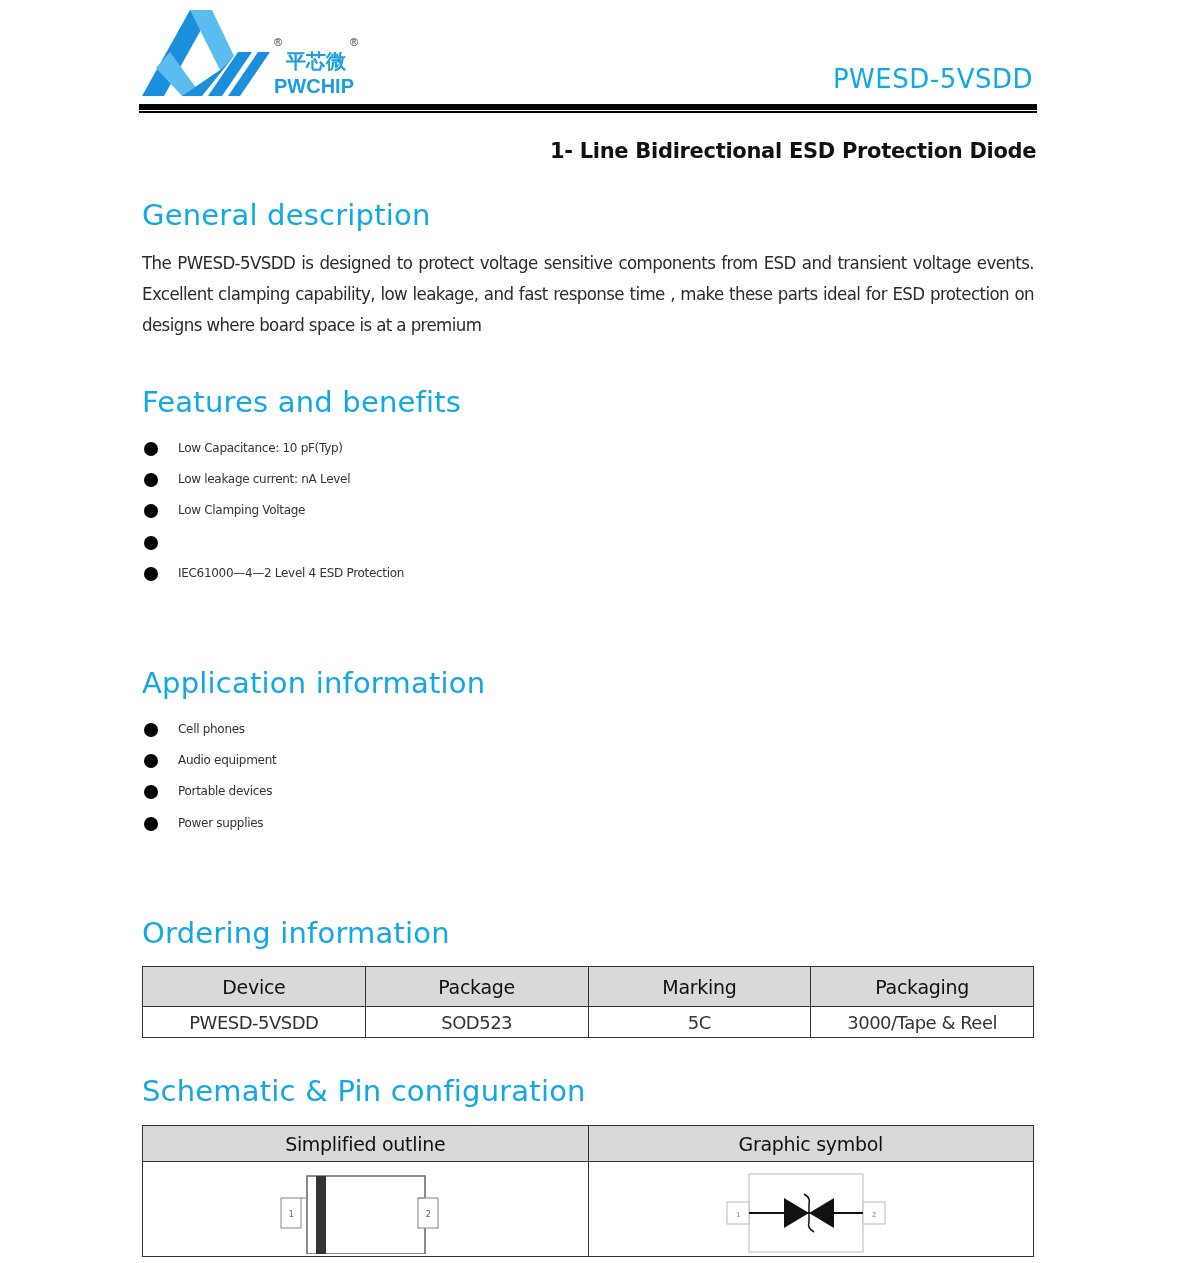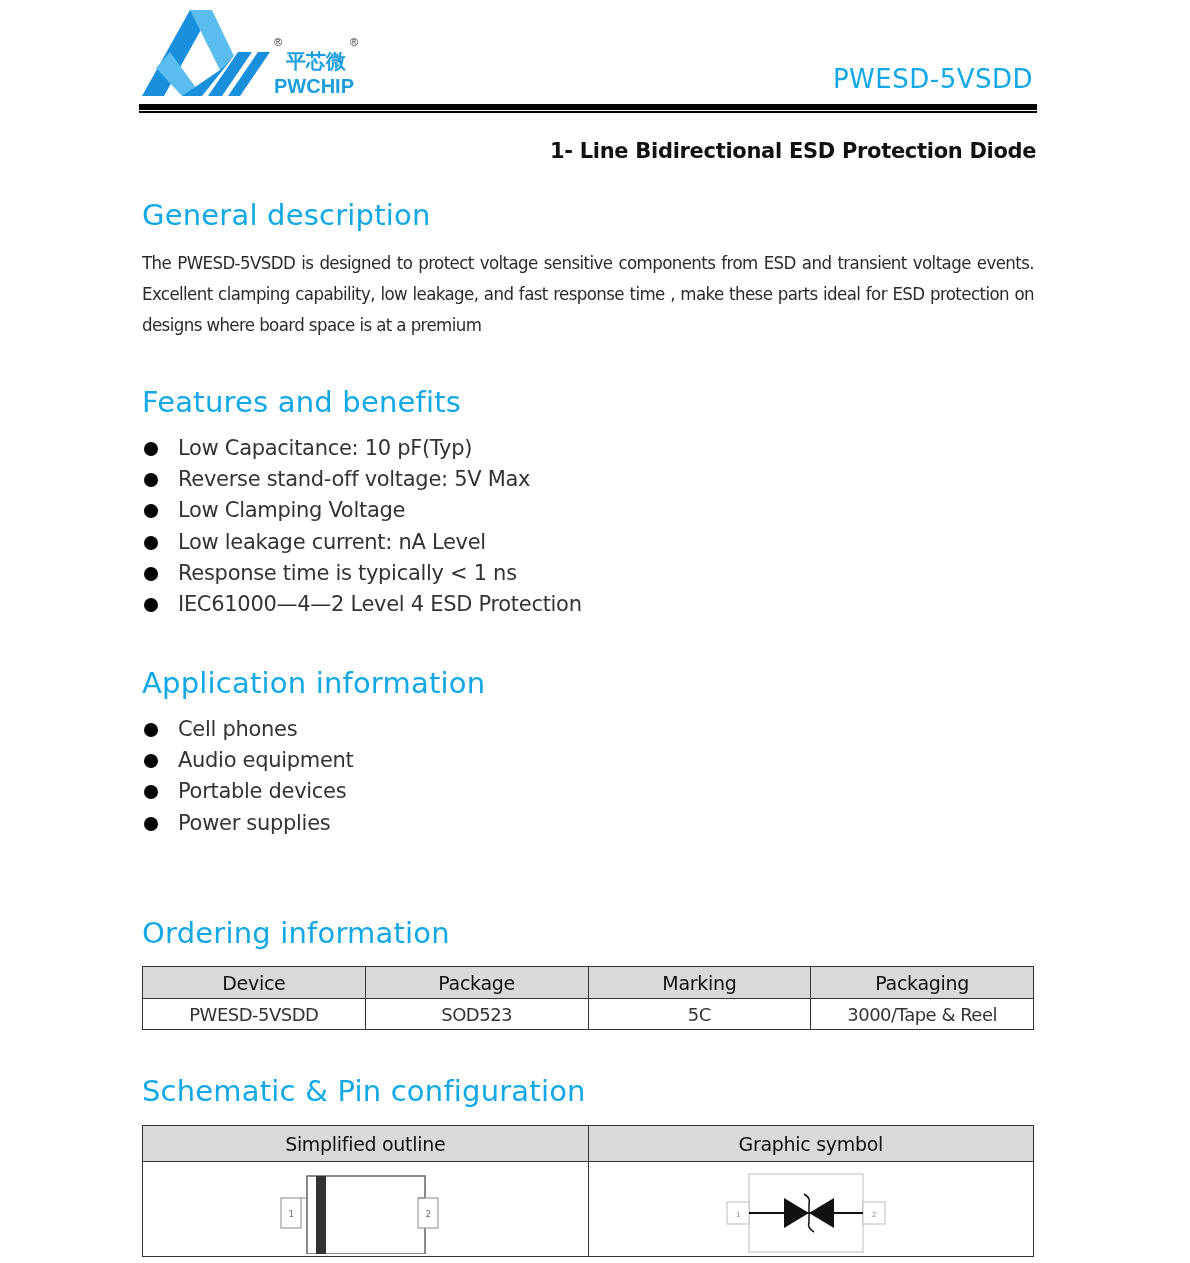--- a/index.html
+++ b/index.html
@@ -19,26 +19,26 @@
   .rule-thick { position: absolute; left: 139px; top: 104px; width: 898px; height: 6px; background: #000; }
   .rule-thin { position: absolute; left: 139px; top: 111px; width: 898px; height: 2px; background: #000; }
 
   .subtitle { position: absolute; left: 550px; top: 139px; font-size: 21px; font-weight: bold; color: #111; font-family: "DejaVu Sans", sans-serif; letter-spacing: -0.3px; }
 
   .section-head { position: absolute; left: 142px; font-size: 29px; color: #12a8e5; font-family: "DejaVu Sans", sans-serif; font-weight: normal; letter-spacing: 0.2px; }
 
   .desc { position: absolute; left: 142px; top: 247px; width: 892px; font-size: 18.5px; line-height: 31px; color: #2b2b2b; text-align: justify; font-family: "DejaVu Sans", sans-serif; font-stretch: condensed; letter-spacing: -0.6px; }
 
   .bullets { position: absolute; left: 142px; list-style: none; }
-  .bullets li { position: relative; height: 31.2px; line-height: 31.2px; font-size: 21px; color: #333; padding-left: 36px; font-family: "DejaVu Sans", sans-serif; letter-spacing: -0.3px; }
+  .bullets li { position: relative; height: 31.2px; line-height: 31.2px; font-size: 12px; color: #333; padding-left: 36px; font-family: "DejaVu Sans", sans-serif; letter-spacing: -0.3px; }
   .bullets li .dot { position: absolute; left: 2px; top: 9px; width: 14px; height: 14px; border-radius: 50%; background: #000; }
 
   table { position: absolute; left: 142px; width: 892px; border-collapse: collapse; table-layout: fixed; }
   th, td { border: 1px solid #333; text-align: center; }
-  th { background: #d9d9d9; font-weight: normal; font-size: 19px; color: #111; height: 32px; font-family: "DejaVu Sans", sans-serif; letter-spacing: -0.3px; }
+  th { background: #d9d9d9; font-weight: normal; font-size: 19px; color: #111; height: 40px; font-family: "DejaVu Sans", sans-serif; letter-spacing: -0.3px; }
   td { font-size: 18px; color: #333; height: 31px; font-family: "DejaVu Sans", sans-serif; letter-spacing: -0.5px; }
   .pin-table th { height: 36px; }
   .pin-table td { height: 95px; }
   .pin-table svg { display: block; margin: 0 auto; }
 </style>
 </head>
 <body>
 
 <div class="logo">
   <svg width="135" height="92" viewBox="0 0 135 92">
@@ -60,24 +60,23 @@
 <div class="rule-thin"></div>
 
 <div class="subtitle">1-  Line Bidirectional ESD Protection Diode</div>
 
 <div class="section-head" style="top:198px;">General description</div>
 <p class="desc">The PWESD-5VSDD is designed to protect voltage sensitive components from ESD and transient voltage events. Excellent clamping capability, low leakage, and fast response time , make these parts ideal for ESD protection on designs where board space is at a premium</p>
 
 <div class="section-head" style="top:385px;">Features and benefits</div>
 <ul class="bullets" style="top:433px;">
   <li><span class="dot"></span><span>Low Capacitance: 10 pF(Typ)</span></li>
-  <li><span class="dot"></span><span>Reverse stand-off voltage: 5V Max</span></li>
+  <li><span class="dot"></span><span>Low leakage current: nA Level</span></li>
   <li><span class="dot"></span><span>Low Clamping Voltage</span></li>
-  <li><span class="dot"></span><span>Low leakage current: nA Level</span></li>
-  <li><span class="dot"></span><span>Response time is typically &lt; 1 ns</span></li>
+  <li><span class="dot"></span></li>
   <li><span class="dot"></span><span>IEC61000—4—2 Level 4 ESD Protection</span></li>
 </ul>
 
 <div class="section-head" style="top:666px;">Application information</div>
 <ul class="bullets" style="top:714px;">
   <li><span class="dot"></span><span>Cell phones</span></li>
   <li><span class="dot"></span><span>Audio equipment</span></li>
   <li><span class="dot"></span><span>Portable devices</span></li>
   <li><span class="dot"></span><span>Power supplies</span></li>
 </ul>

